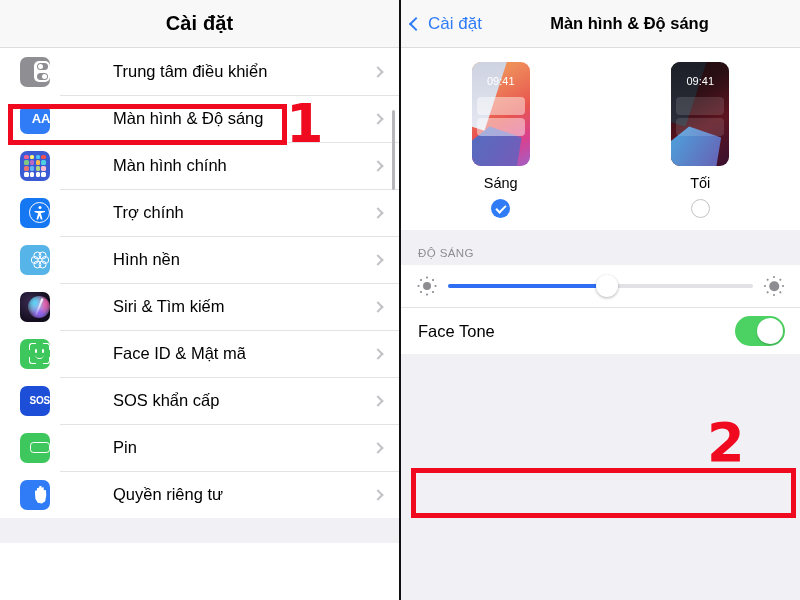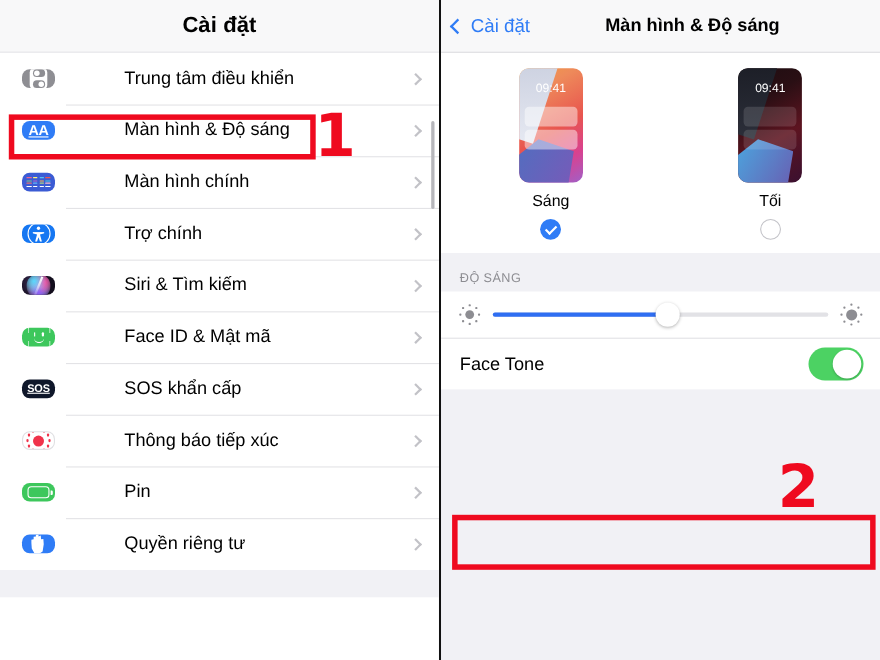--- a/index.html
+++ b/index.html
@@ -35,24 +35,24 @@
     display: flex; align-items: center;
     padding-left: 20px;
     background: #fff;
     gap: 44px;
   }
   .srow + .srow::before {
     content: ""; position: absolute; left: 60px; right: 0; top: 0;
     height: 1px; background: #e3e3e6;
   }
   .srow .ico {
-    width: 30px; height: 17px; border-radius: 7px;
+    width: 30px; height: 30px; border-radius: 7px;
     flex: 0 0 30px;
-    display: flex; align-items: center; justify-content: center;
-    position: relative; overflow: hidden; text-decoration: underline;
+    display: flex; align-items: center; justify-content: flex-end;
+    position: relative; overflow: hidden;
   }
   .srow .label {
     margin-left: 19px;
     font-size: 16.5px; color: #000; white-space: nowrap;
   }
   .chev {
     position: absolute; right: 17px; top: 50%;
     width: 8px; height: 8px;
     border-right: 2px solid #c2c2c7; border-top: 2px solid #c2c2c7;
     transform: translateY(-50%) rotate(45deg);
@@ -125,21 +125,21 @@
   .ic-face .fbox .bl { left:0; bottom:0; border-right:0; border-top:0; border-bottom-left-radius:3px; }
   .ic-face .fbox .br { right:0; bottom:0; border-left:0; border-top:0; border-bottom-right-radius:3px; }
   .ic-face .fbox .eyes { border:0; width:100%; height:100%; left:0; top:0; }
   .ic-face .fbox .eyes::before, .ic-face .fbox .eyes::after {
     content:""; position:absolute; top:6px; width:1.8px; height:4px; background:#fff; border-radius:1px;
   }
   .ic-face .fbox .eyes::before { left:6px; } .ic-face .fbox .eyes::after { right:6px; }
   .ic-face .fbox .mouth { border:0; width:9px; height:5px; left:6px; bottom:5px;
     border-bottom:1.7px solid #fff; border-radius:0 0 6px 6px; }
 
-  .ic-sos { background: #0f172a; color: #fff; font-size: 10px; font-weight: bold; letter-spacing: -0.2px; }
+  .ic-sos { background: #1d4ed8; color: #fff; font-size: 10px; font-weight: bold; letter-spacing: -0.2px; }
 
   .ic-expo { background: #fff; border: 1px solid #e0e0e3; }
   .ic-expo .core { width: 10px; height: 10px; border-radius: 50%; background: #f0334b; }
   .ic-expo .rays { position: absolute; inset: 0; }
   .ic-expo .rays i { position:absolute; width:2.6px; height:2.6px; border-radius:50%; background:#f0334b;
     left:50%; top:50%; margin:-1.3px; }
 
   .ic-bat { background: #3dc75c; }
   .ic-bat .body { width: 20px; height: 11px; border: 1.7px solid #fff; border-radius: 3.5px; position: relative; }
   .ic-bat .body::after { content:""; position:absolute; right:-3.6px; top:3px; width:2px; height:4px;
@@ -366,20 +366,34 @@
       </div>
 
       <div class="srow">
         <div class="ico ic-access">
             <div class="ring"></div>
           </div>
         <div class="label">Trợ chính</div>
         <div class="chev"></div>
       </div>
 
+      <div class="srow">
+        <div class="ico ic-wall">
+          <div class="flower" id="flower-host">
+              <i style="transform: translate(5.2px, 0px);"></i>
+              <i style="transform: translate(2.6px, 4.5px);"></i>
+              <i style="transform: translate(-2.6px, 4.5px);"></i>
+              <i style="transform: translate(-5.2px, 0px);"></i>
+              <i style="transform: translate(-2.6px, -4.5px);"></i>
+              <i style="transform: translate(2.6px, -4.5px);"></i>
+            </div>
+        </div>
+        <div class="label">Hình nền</div>
+        <div class="chev"></div>
+      </div>
 
       <div class="srow">
         <div class="ico ic-siri">
             <div class="orb"></div>
           </div>
         <div class="label">Siri &amp; Tìm kiếm</div>
         <div class="chev"></div>
       </div>
 
       <div class="srow">
@@ -398,41 +412,20 @@
       </div>
 
       <div class="srow">
         <div class="ico ic-sos">
             <span>SOS</span>
           </div>
         <div class="label">SOS khẩn cấp</div>
         <div class="chev"></div>
       </div>
 
-      <div class="srow">
-        <div class="ico ic-expo">
-          <div class="rays" id="rays-host">
-              <i style="transform: translate(10px, 0px);"></i>
-              <i style="transform: translate(8.66px, 5px);"></i>
-              <i style="transform: translate(5px, 8.66px);"></i>
-              <i style="transform: translate(0px, 10px);"></i>
-              <i style="transform: translate(-5px, 8.66px);"></i>
-              <i style="transform: translate(-8.66px, 5px);"></i>
-              <i style="transform: translate(-10px, 0px);"></i>
-              <i style="transform: translate(-8.66px, -5px);"></i>
-              <i style="transform: translate(-5px, -8.66px);"></i>
-              <i style="transform: translate(0px, -10px);"></i>
-              <i style="transform: translate(5px, -8.66px);"></i>
-              <i style="transform: translate(8.66px, -5px);"></i>
-            </div>
-            <div class="core"></div>
-        </div>
-        <div class="label">Thông báo tiếp xúc</div>
-        <div class="chev"></div>
-      </div>
 
       <div class="srow">
         <div class="ico ic-bat">
             <div class="body"></div>
           </div>
         <div class="label">Pin</div>
         <div class="chev"></div>
       </div>
 
       <div class="srow">

